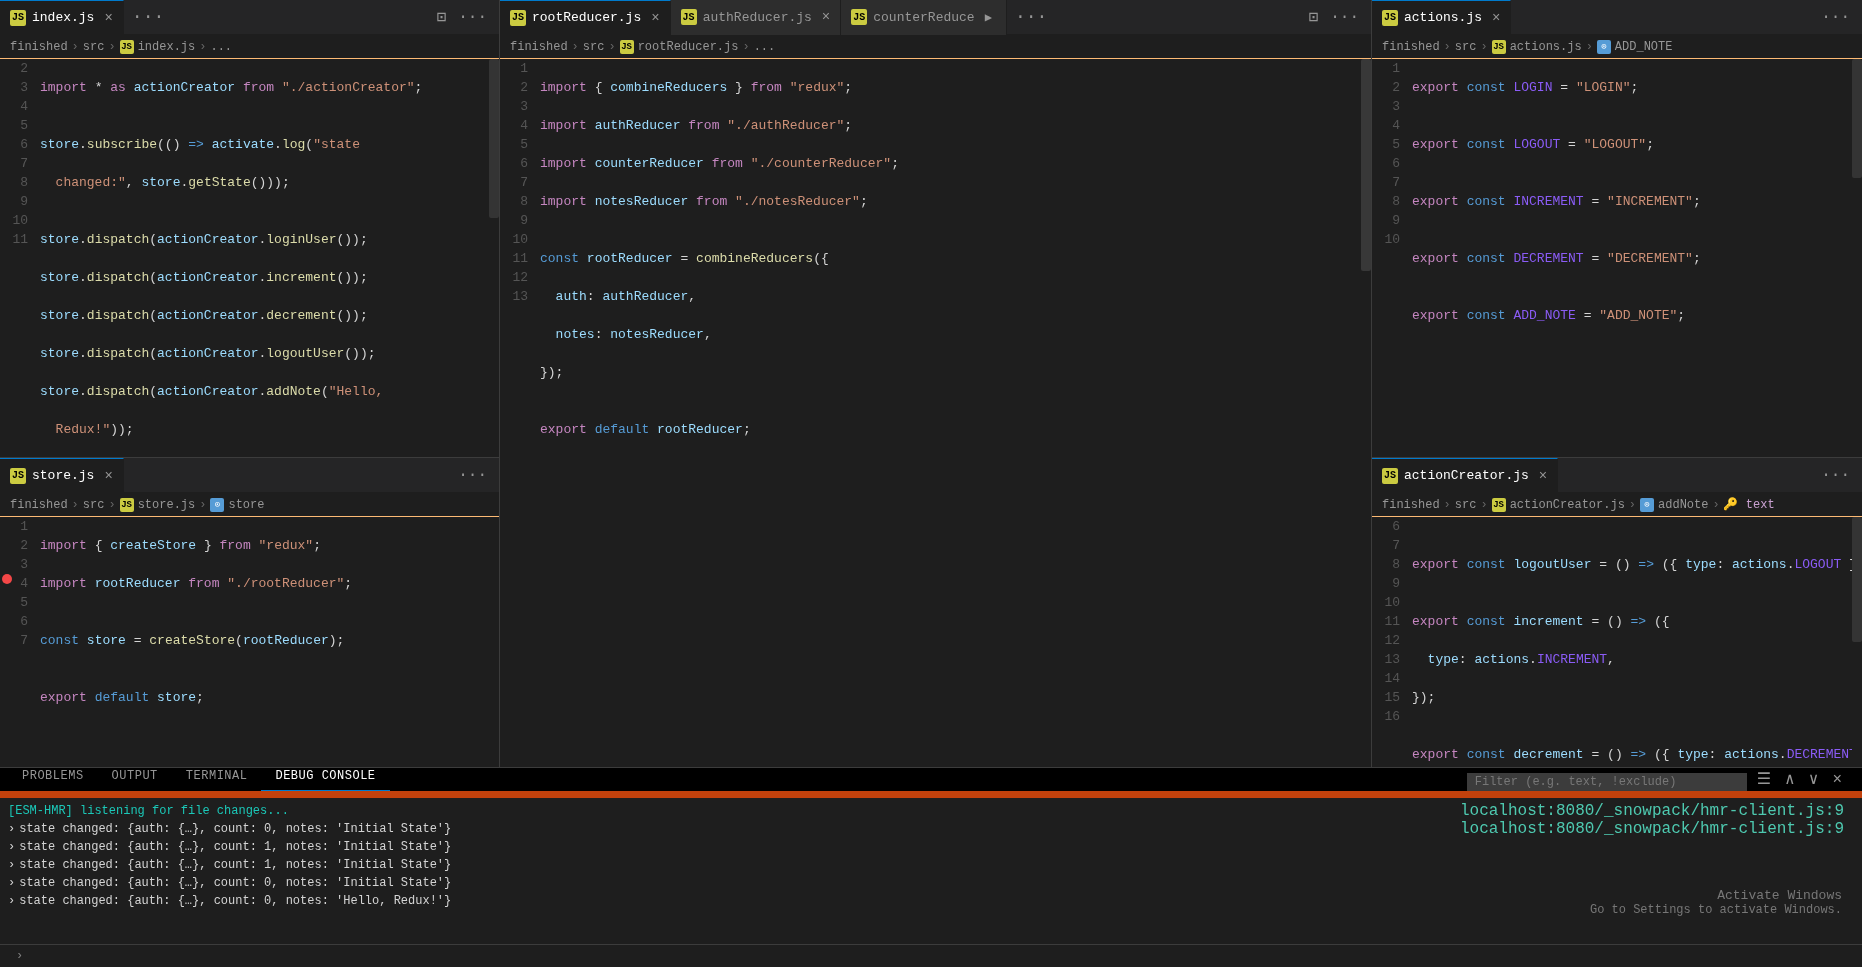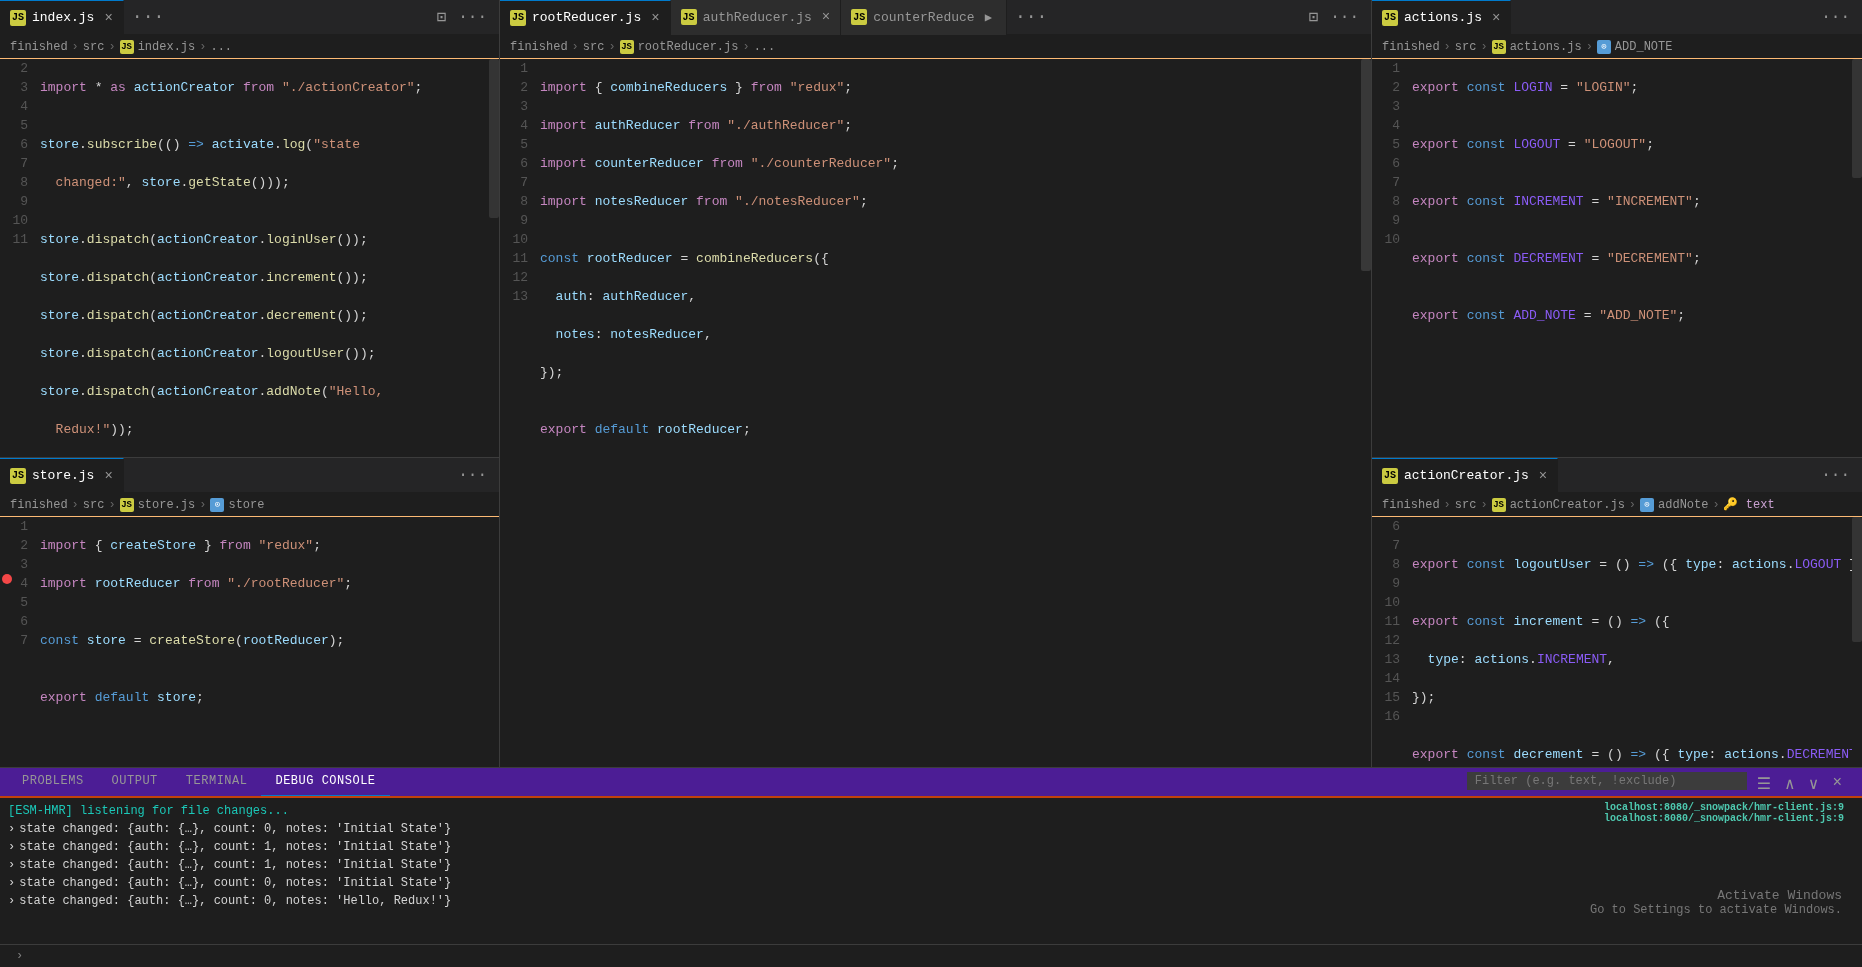--- a/index.html
+++ b/index.html
@@ -140,24 +140,24 @@
     
     .bottom-panel {
       height: 200px;
       background: #1e1e1e;
       border-top: 1px solid #3c3c3c;
       display: flex;
       flex-direction: column;
     }
     .bottom-tabs {
       display: flex;
-      background: #4c1d95;
+      background: #000000;
       height: 30px;
       align-items: flex-end;
-      border-bottom: 2px solid #c2410c;
+      border-bottom: 7px solid #c2410c;
       padding: 0 8px;
       gap: 0;
     }
     .bottom-tab {
       padding: 6px 14px;
       font-size: 12px;
       color: #969696;
       cursor: pointer;
       text-transform: uppercase;
       letter-spacing: 0.5px;
@@ -563,21 +563,21 @@
   </div>
 
   <div class="bottom-panel">
 
     <div class="bottom-tabs">
       <div class="bottom-tab">PROBLEMS</div>
       <div class="bottom-tab">OUTPUT</div>
       <div class="bottom-tab">TERMINAL</div>
       <div class="bottom-tab active">DEBUG CONSOLE</div>
 
-      <div style="margin-left:auto;display:flex;align-items:flex-start;gap:6px;padding-right:8px;">
+      <div style="margin-left:auto;display:flex;align-items:flex-end;gap:6px;padding-right:8px;">
         <input type="text" class="filter-input" placeholder="Filter (e.g. text, !exclude)" style="">
         <span class="tab-action-btn" style="font-size:16px;">☰</span>
         <span class="tab-action-btn">∧</span>
         <span class="tab-action-btn">∨</span>
         <span class="tab-action-btn">×</span>
       </div>
     </div>
 
     <div class="bottom-content">
 
@@ -595,21 +595,21 @@
           <div class="debug-line">
             <span class="debug-arrow">›</span><span class="debug-state">state changed: {auth: {…}, count: 1, notes: 'Initial State'}</span>
           </div>
           <div class="debug-line">
             <span class="debug-arrow">›</span><span class="debug-state">state changed: {auth: {…}, count: 0, notes: 'Initial State'}</span>
           </div>
           <div class="debug-line">
             <span class="debug-arrow">›</span><span class="debug-state">state changed: {auth: {…}, count: 0, notes: 'Hello, Redux!'}</span>
           </div>
         </div>
-        <div style="text-align:right;color:#3794ff;font-size:10px;padding-right:10px;font-weight:bold;">
+        <div style="text-align:right;color:#3794ff;font-size:16px;padding-right:10px;">
           <div><a class="debug-link" href="#">localhost:8080/_snowpack/hmr-client.js:9</a></div>
           <div><a class="debug-link" href="#">localhost:8080/_snowpack/hmr-client.js:9</a></div>
         </div>
       </div>
     </div>
 
     <div style="border-top:1px solid #3c3c3c;padding:2px 8px;background:#1e1e1e;display:flex;align-items:center;">
       <span class="window-prompt">›</span>
     </div>
   </div>

